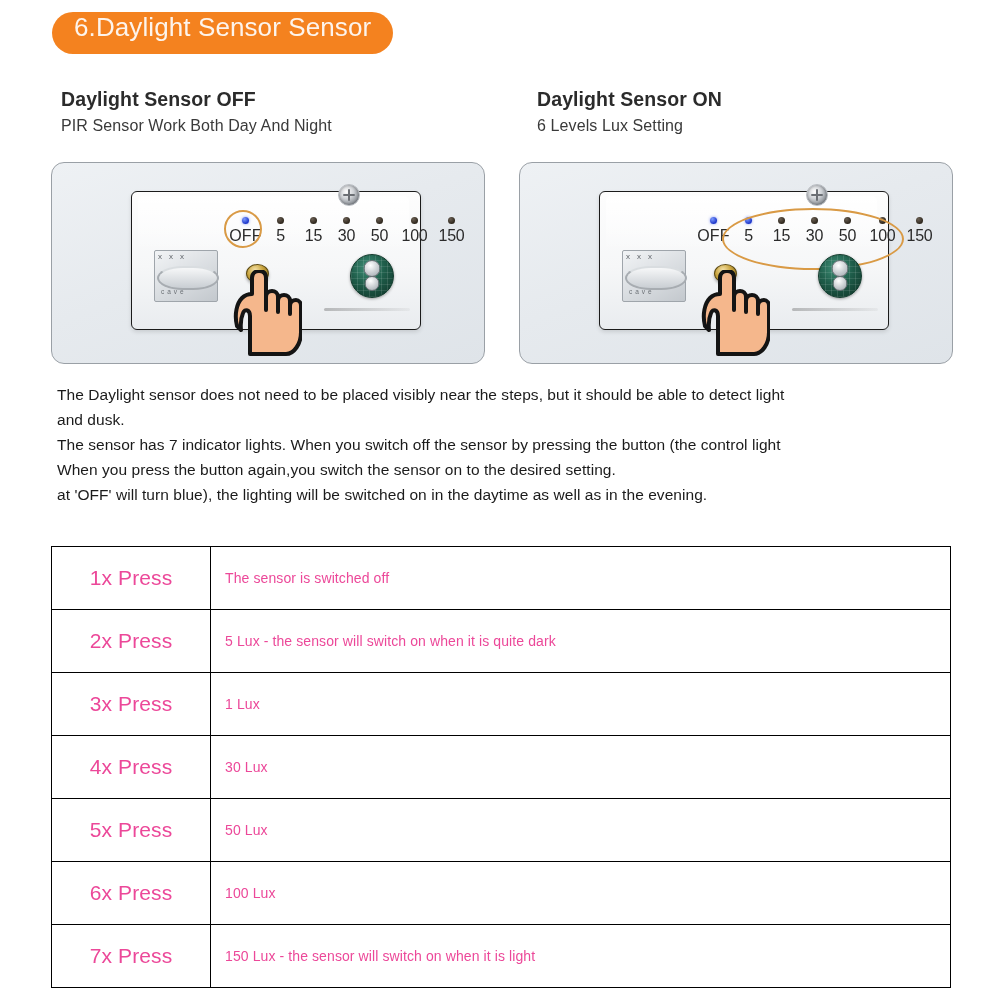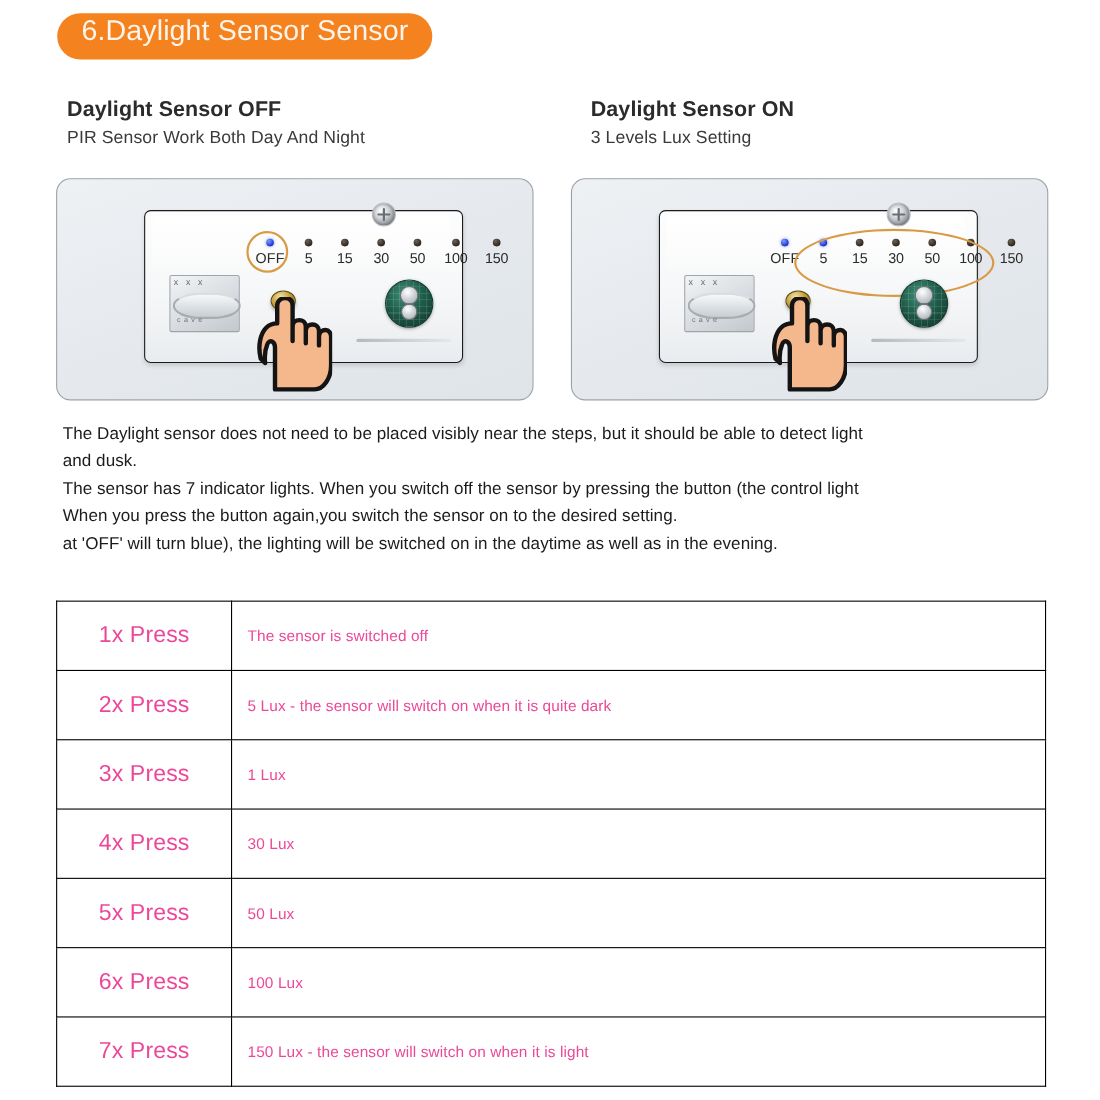--- a/index.html
+++ b/index.html
@@ -184,21 +184,21 @@
     width: 7px; height: 7px;
     border-radius: 50%;
     background: radial-gradient(circle at 35% 30%, #6b6054, #2e271d 70%);
     margin-bottom: 4px;
   }
   .led-dot.blue {
     background: radial-gradient(circle at 35% 30%, #7d9bff, #1b35c9 70%);
     box-shadow: 0 0 3px rgba(40,70,230,.55);
   }
   .led-label {
-    font-size: 13px;
+    font-size: 16px;
     color: #2b2b2b;
     font-family: "Liberation Sans", sans-serif;
     letter-spacing: -.2px;
     line-height: 1;
   }
   .led-label.off { letter-spacing: .2px; }
 
   
   .hl-ellipse {
     position: absolute;
@@ -297,21 +297,21 @@
   <span>6.Daylight Sensor Sensor</span>
 </div>
 
 <div class="col-head" id="head-left">
   <div class="h-bold">Daylight Sensor OFF</div>
   <div class="h-sub">PIR Sensor Work Both Day And Night</div>
 </div>
 
 <div class="col-head" id="head-right">
   <div class="h-bold">Daylight Sensor ON</div>
-  <div class="h-sub">3 Levels Lux Setting</div>
+  <div class="h-sub">6 Levels Lux Setting</div>
 </div>
 
 <div class="panel" id="panel-left">
 
   <div class="device">
     <div class="device-gloss"></div>
     <div class="screw top"></div>
 
     <div class="led-row">
         <div class="led-item wide">

